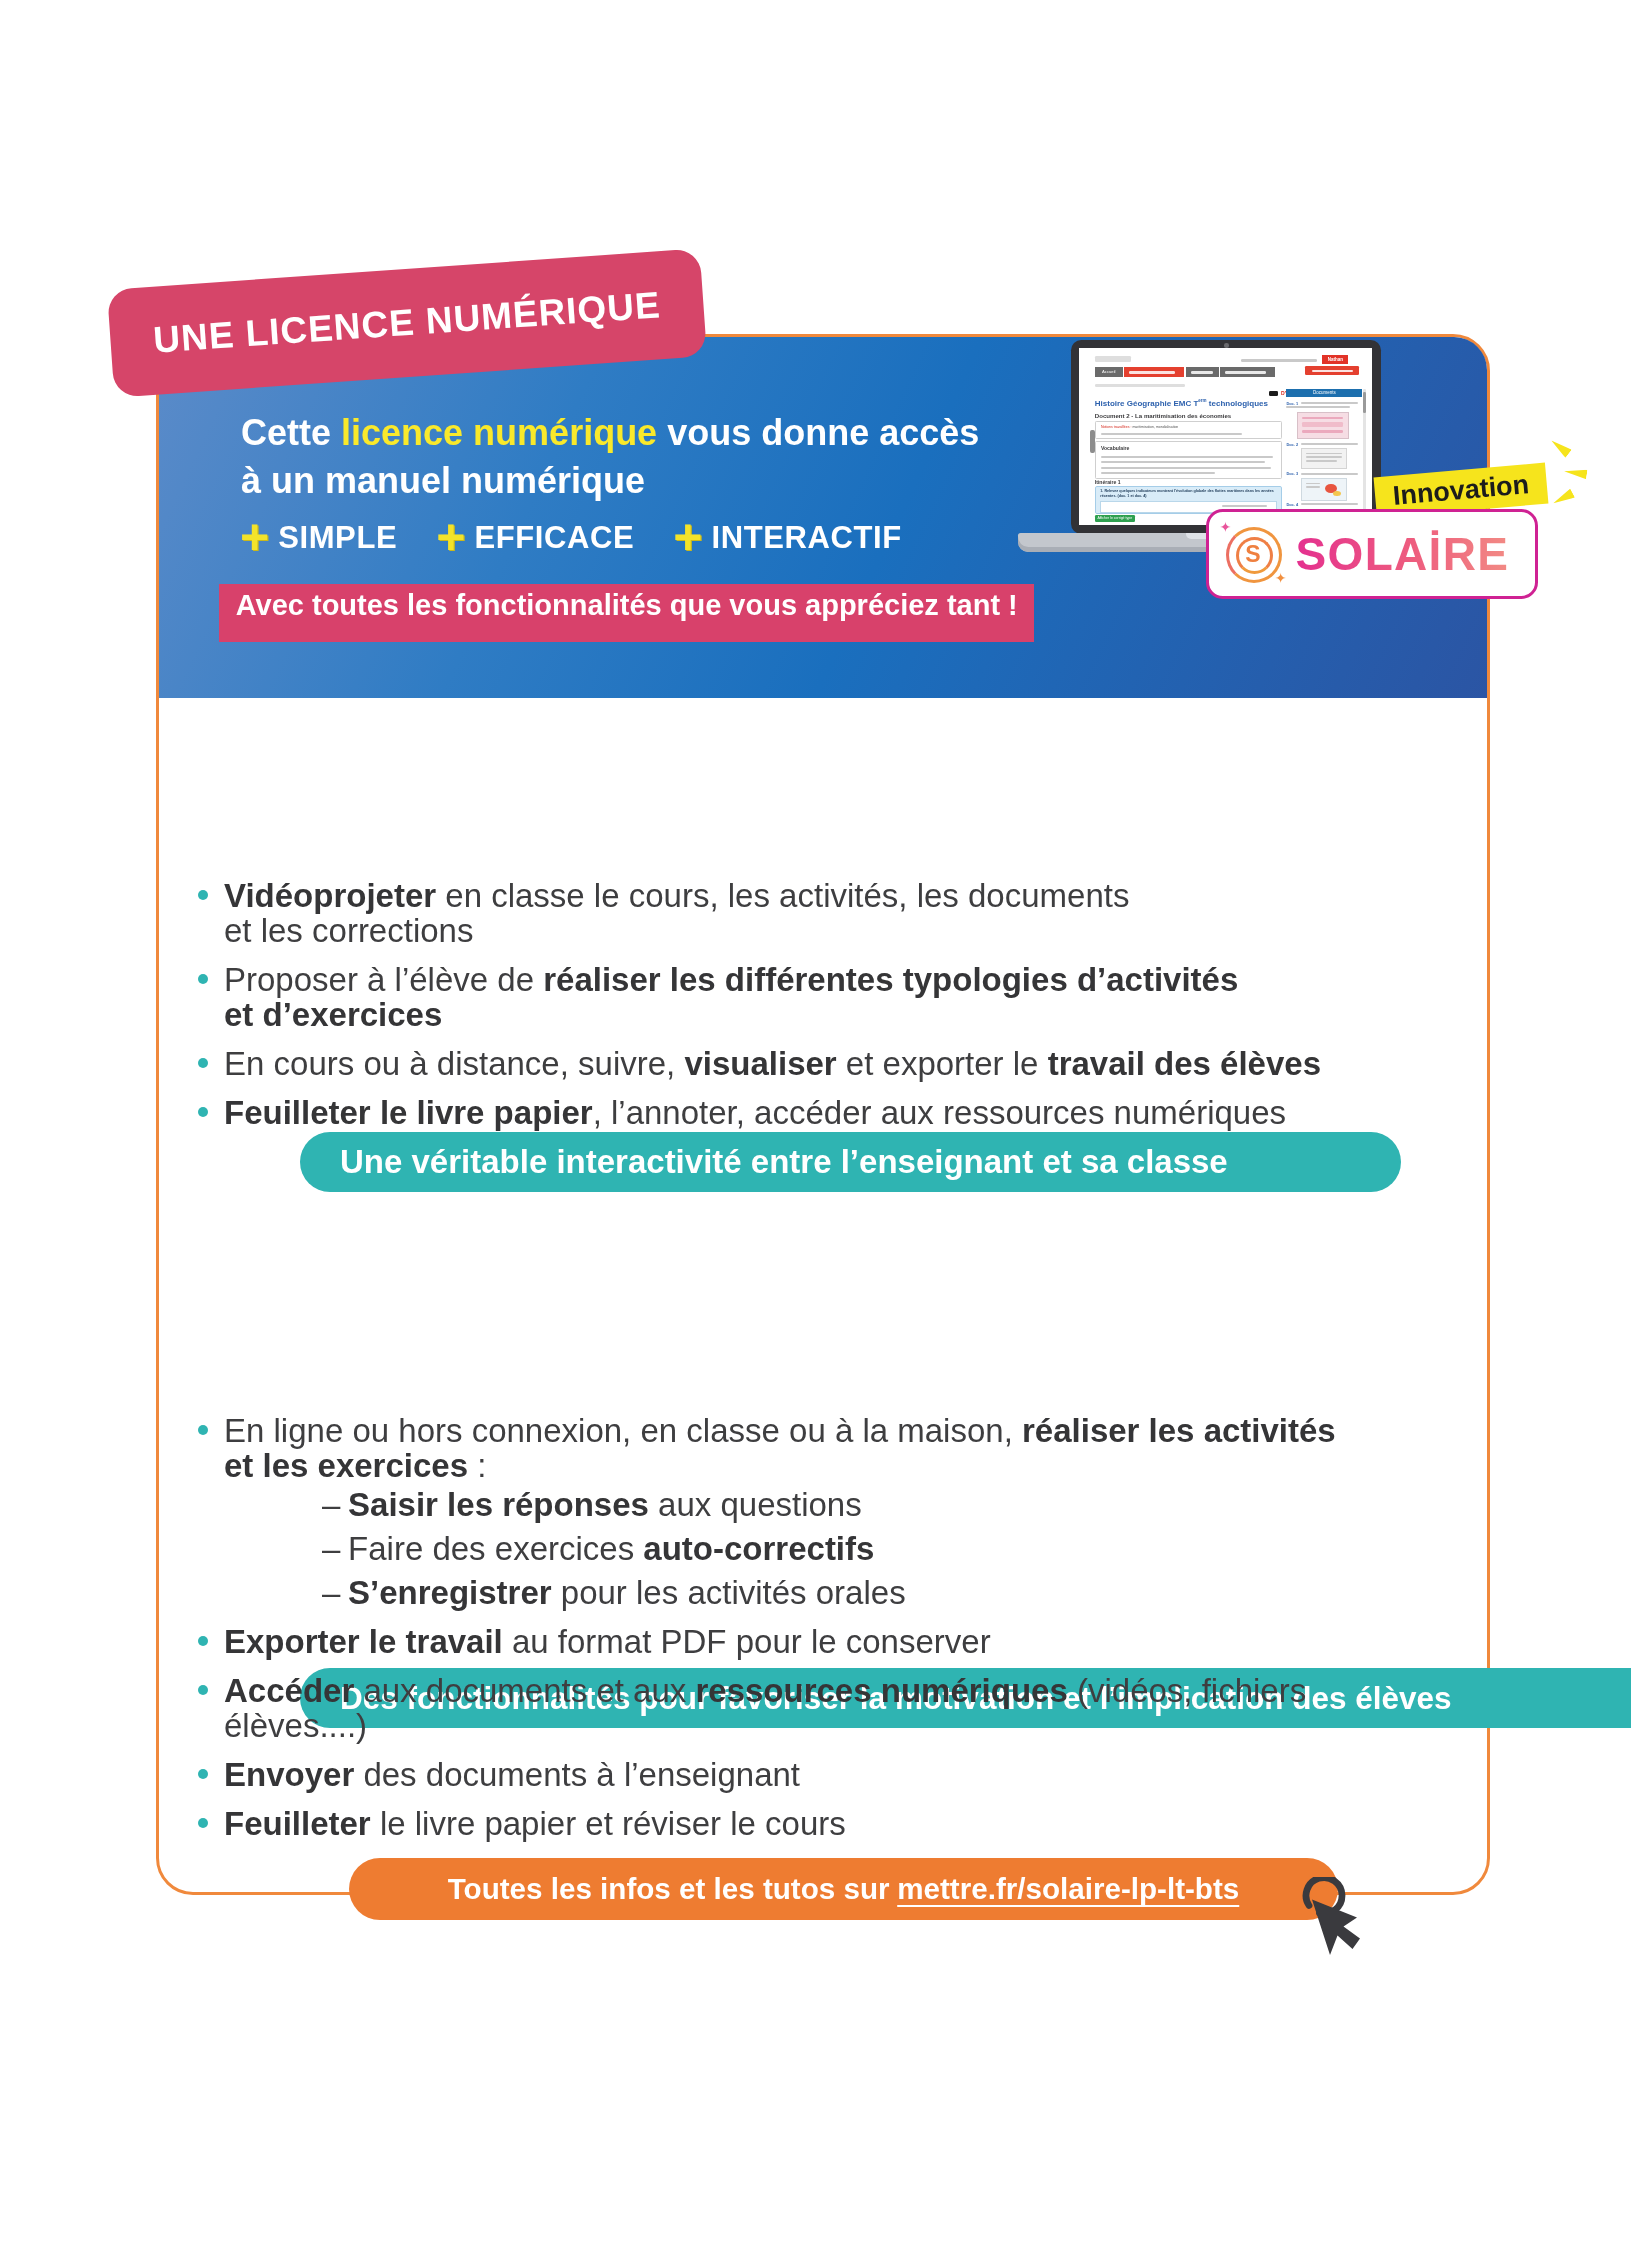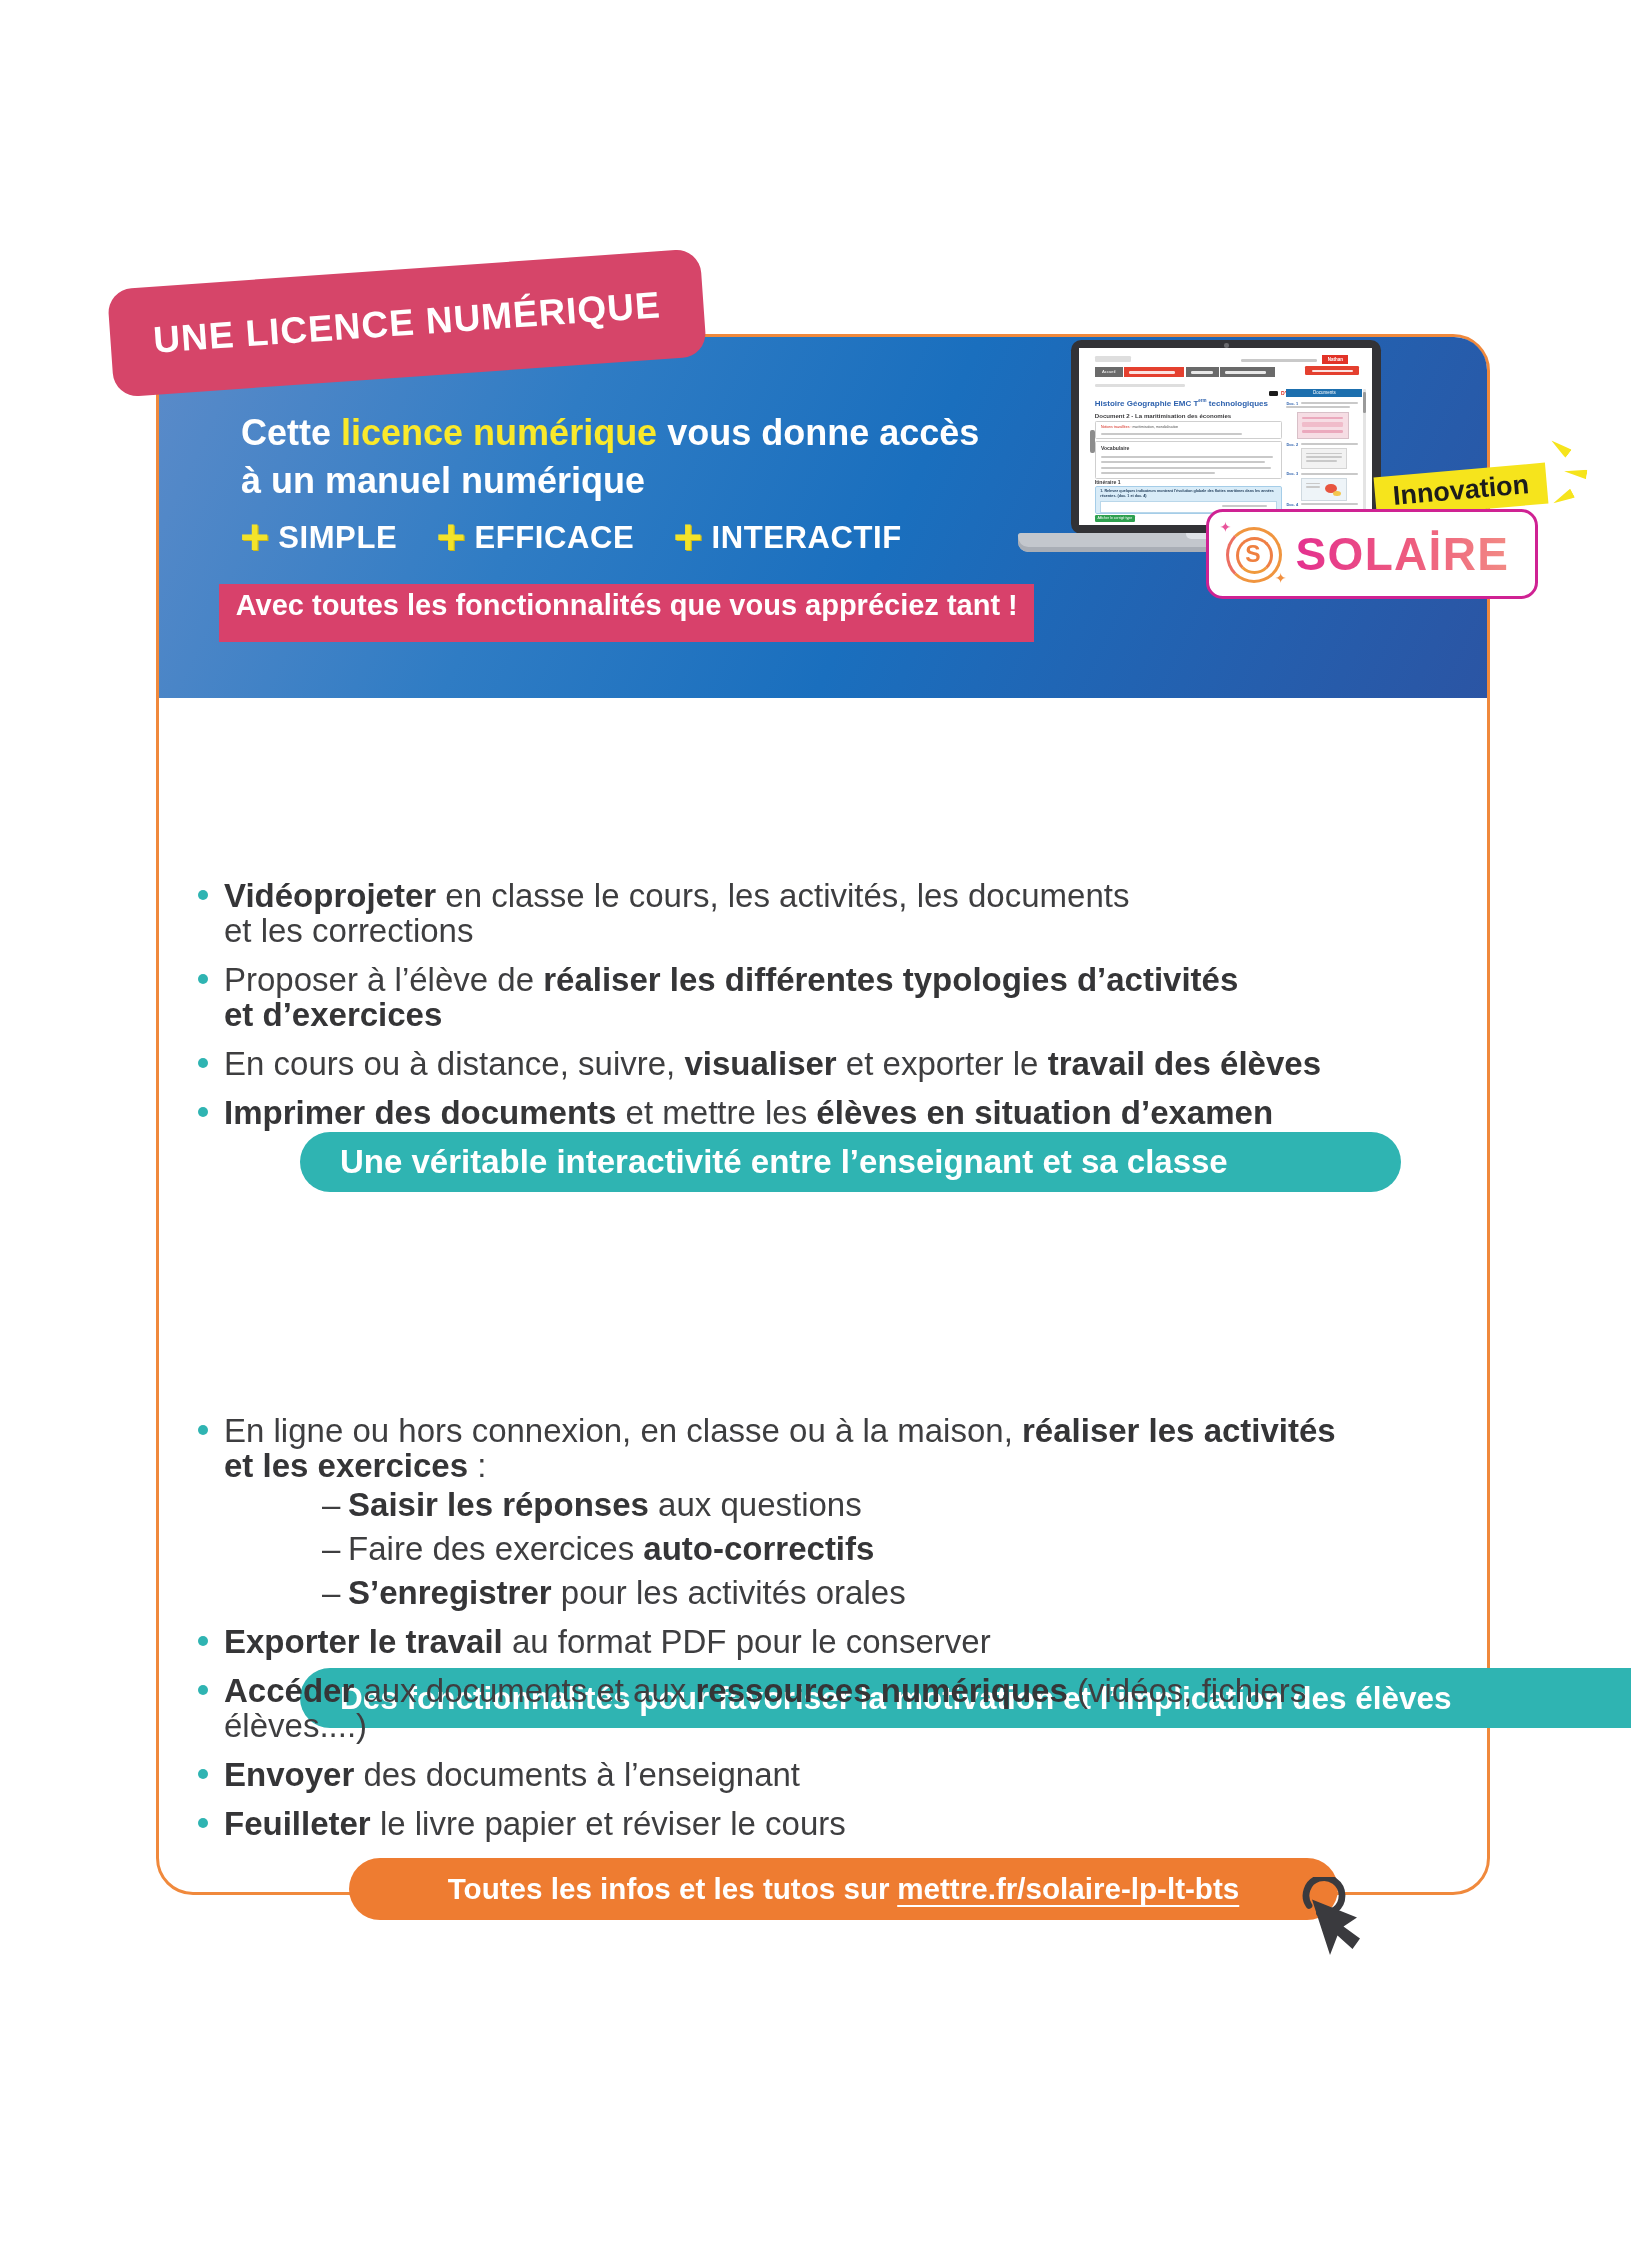--- a/index.html
+++ b/index.html
@@ -244,21 +244,21 @@
       <span class="sol-star" style="left:-2.6px;top:-3.9px;">✦</span>
       <span class="sol-star s2" style="right:-2.6px;bottom:-1.3px;">✦</span>
     </div>
     <div class="sol-text">SOLAİRE</div>
   </div>
 
   <ul class="blist l1">
     <li><b>Vidéoprojeter</b><span> en classe le cours, les activités, les documents</span><br><span>et les corrections</span></li>
     <li><span>Proposer à l’élève de </span><b>réaliser les différentes typologies d’activités</b><br><b>et d’exercices</b></li>
     <li><span>En cours ou à distance, suivre, </span><b>visualiser</b><span> et exporter le </span><b>travail des élèves</b></li>
-    <li><b>Imprimer des documents</b><span> et mettre les </span><b>élèves en situation d’examen</b></li>
+    <li><b>Feuilleter le livre papier</b><span>, l’annoter, accéder aux ressources numériques</span></li>
   </ul>
 
   <ul class="blist l2">
     <li>
       <span><span>En ligne ou hors connexion, en classe ou à la maison, </span><b>réaliser les activités</b><br><b>et les exercices</b><span> :</span></span>
       <ul class="sublist">
         <li><span class="dash">–</span><span><b>Saisir les réponses</b><span> aux questions</span></span></li>
         <li><span class="dash">–</span><span><span>Faire des exercices </span><b>auto-correctifs</b></span></li>
         <li><span class="dash">–</span><span><b>S’enregistrer</b><span> pour les activités orales</span></span></li>
       </ul>

